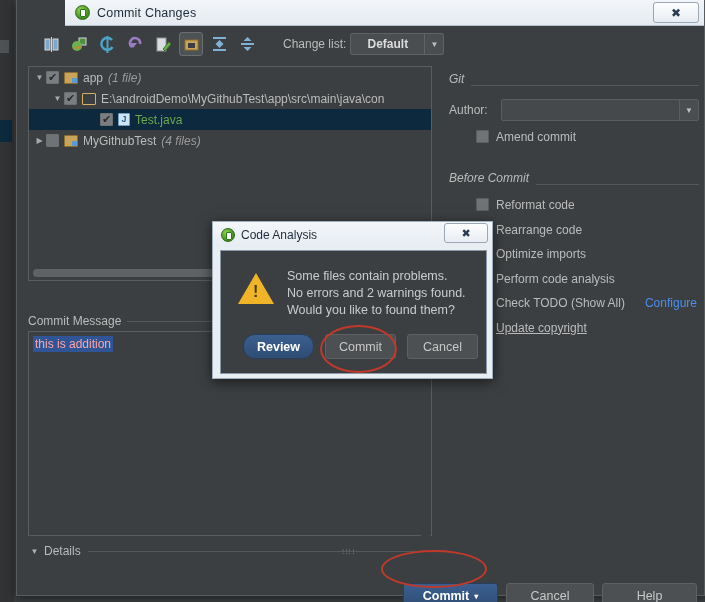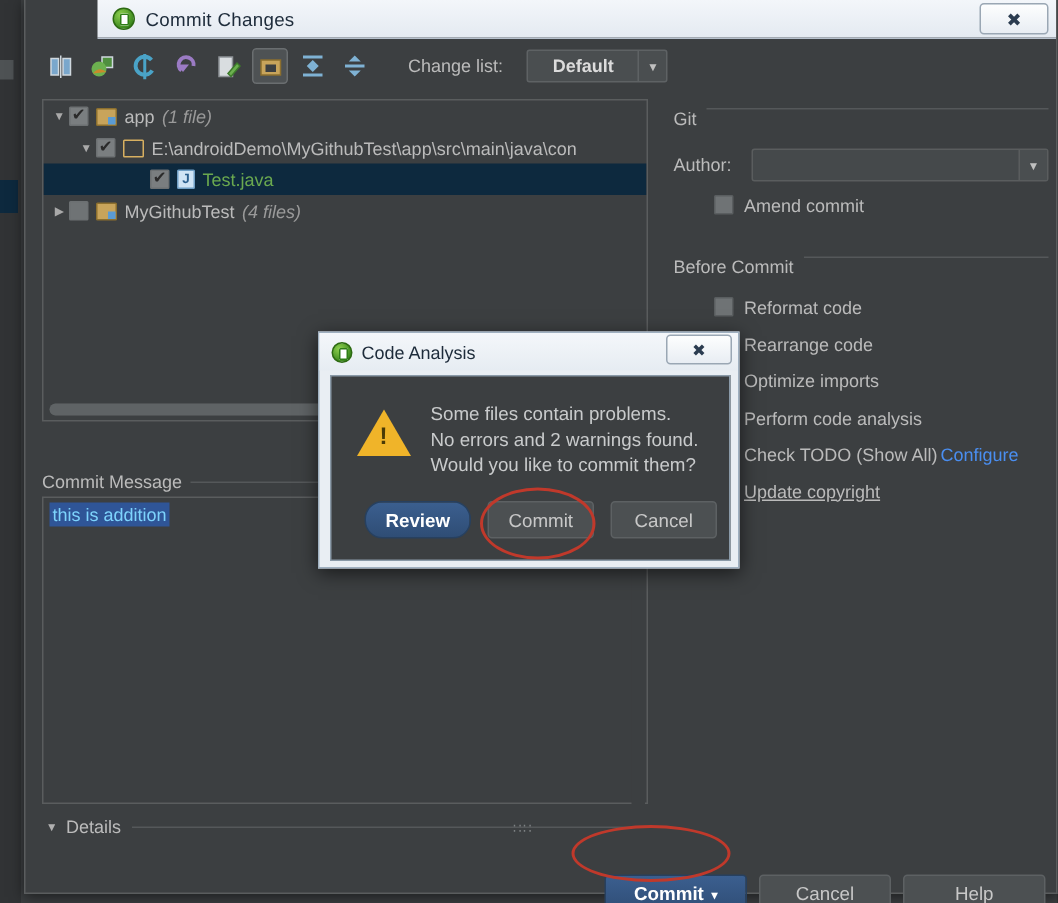--- a/index.html
+++ b/index.html
@@ -73,32 +73,32 @@
     display: flex; align-items: center; justify-content: center;
     color: #2b3c50; font-size: 12px; font-weight: bold;
     font-family: "DejaVu Sans", sans-serif;
   }
 
   .win-body { position: relative; height: 569px; }
 
   
   .toolbar {
     position: absolute; left: 0; top: 0; width: 689px; height: 36px;
-    display: flex; align-items: center; padding-left: 11px;
+    display: flex; align-items: center; padding-left: 22px;
   }
   .tbtn {
     width: 24px; height: 24px; margin-right: 4px;
     display: flex; align-items: center; justify-content: center;
     border-radius: 3px; position: relative;
   }
   .tbtn.pressed { background: #4e5254; border: 1px solid #6a6e70; }
 
   .cl-label { margin-left: 20px; font-size: 12px; color: #bbbbbb; }
   .cl-combo {
-    margin-left: 16px; height: 22px; width: 94px;
+    margin-left: 4px; height: 22px; width: 94px;
     display: flex; align-items: stretch;
     border: 1px solid #5e6264; border-radius: 2px;
     background: #4a4e50;
   }
   .cl-combo .val {
     flex: 1; display: flex; align-items: center; justify-content: center;
     font-size: 12px; font-weight: bold; color: #dcdcdc;
   }
   .cl-combo .arw {
     width: 19px; border-left: 1px solid #5e6264;
@@ -165,21 +165,21 @@
   .cm-header .rule { flex: 1; height: 1px; background: #55585a; }
 
   .cm-box {
     position: absolute; left: 11px; top: 305px;
     width: 404px; height: 205px;
     background: #3c3f41; border: 1px solid #5a5d5e;
     padding: 2px 4px;
   }
   .cm-text {
     display: inline-block;
-    font-size: 12px; color: #7dd3fc;
+    font-size: 12px; color: #fca5a5;
     background: #2f5597; padding: 1px 2px;
   }
   .cm-scroll-v {
     position: absolute; right: 1px; top: 1px; width: 9px; height: 203px;
     background: #3c3f41;
   }
 
   .details-row {
     position: absolute; left: 11px; top: 517px; width: 404px; height: 16px;
     display: flex; align-items: center;
@@ -187,21 +187,21 @@
   .details-row .tw { color: #b0b0b0; }
   .details-row .dlabel { font-size: 12px; color: #bbbbbb; padding: 0 7px 0 3px; }
   .details-row .rule { flex: 1; height: 1px; background: #55585a; }
   .grip {
     position: absolute; left: 325px; top: 521px;
     font-size: 9px; color: #7d8183; letter-spacing: 1px;
   }
 
   
   .group {
-    position: absolute; display: flex; align-items: flex-start;
+    position: absolute; display: flex; align-items: flex-end; font-style: italic;
   }
   .group .glabel { font-size: 12px; color: #bbbbbb; padding-right: 7px; }
   .group .rule { flex: 1; height: 1px; background: #55585a; }
 
   .author-row {
     position: absolute; left: 432px; top: 72px; width: 250px; height: 24px;
     display: flex; align-items: center;
   }
   .author-row .alabel { font-size: 12px; color: #bbbbbb; width: 52px; }
   .author-combo {
@@ -217,21 +217,21 @@
   }
 
   .opt {
     position: absolute; display: flex; align-items: flex-start; height: 20px;
     font-size: 12px; color: #bbbbbb; white-space: nowrap;
   }
   .opt .ocb {
     width: 13px; height: 13px; margin-right: 7px; flex: 0 0 auto;
     background: #6f7375; border: 1px solid #5a5e60; border-radius: 1px;
   }
-  .opt a { color: #4a8ef0; text-decoration: none; margin-left: 2px; }
+  .opt a { color: #4a8ef0; text-decoration: none; margin-left: 20px; }
 
   
   .btn {
     height: 26px; border-radius: 3px;
     display: flex; align-items: center; justify-content: center;
     font-size: 12.5px; color: #c8c8c8;
     background: #4c5052; border: 1px solid #5d6163;
   }
   .btn.primary {
     background: linear-gradient(#3b5f8f, #2f4d75);
@@ -501,21 +501,21 @@
   <div class="mtitle">
     <div class="ij-logo"></div>
     <div class="t">Code Analysis</div>
     <div class="mclose">✖</div>
   </div>
   <div class="mbody">
     <div class="warn-tri"></div>
     <div class="msg">
       <div>Some files contain problems.</div>
       <div>No errors and 2 warnings found.</div>
-      <div>Would you like to commit them?</div>
+      <div>Would you like to found them?</div>
     </div>
     <div class="mbtns">
       <div class="btn primary">Review</div>
       <div class="btn">Commit</div>
       <div class="btn">Cancel</div>
     </div>
   </div>
 </div>
 
 <div class="ellipse" id="ellipse-modal-commit"></div>

